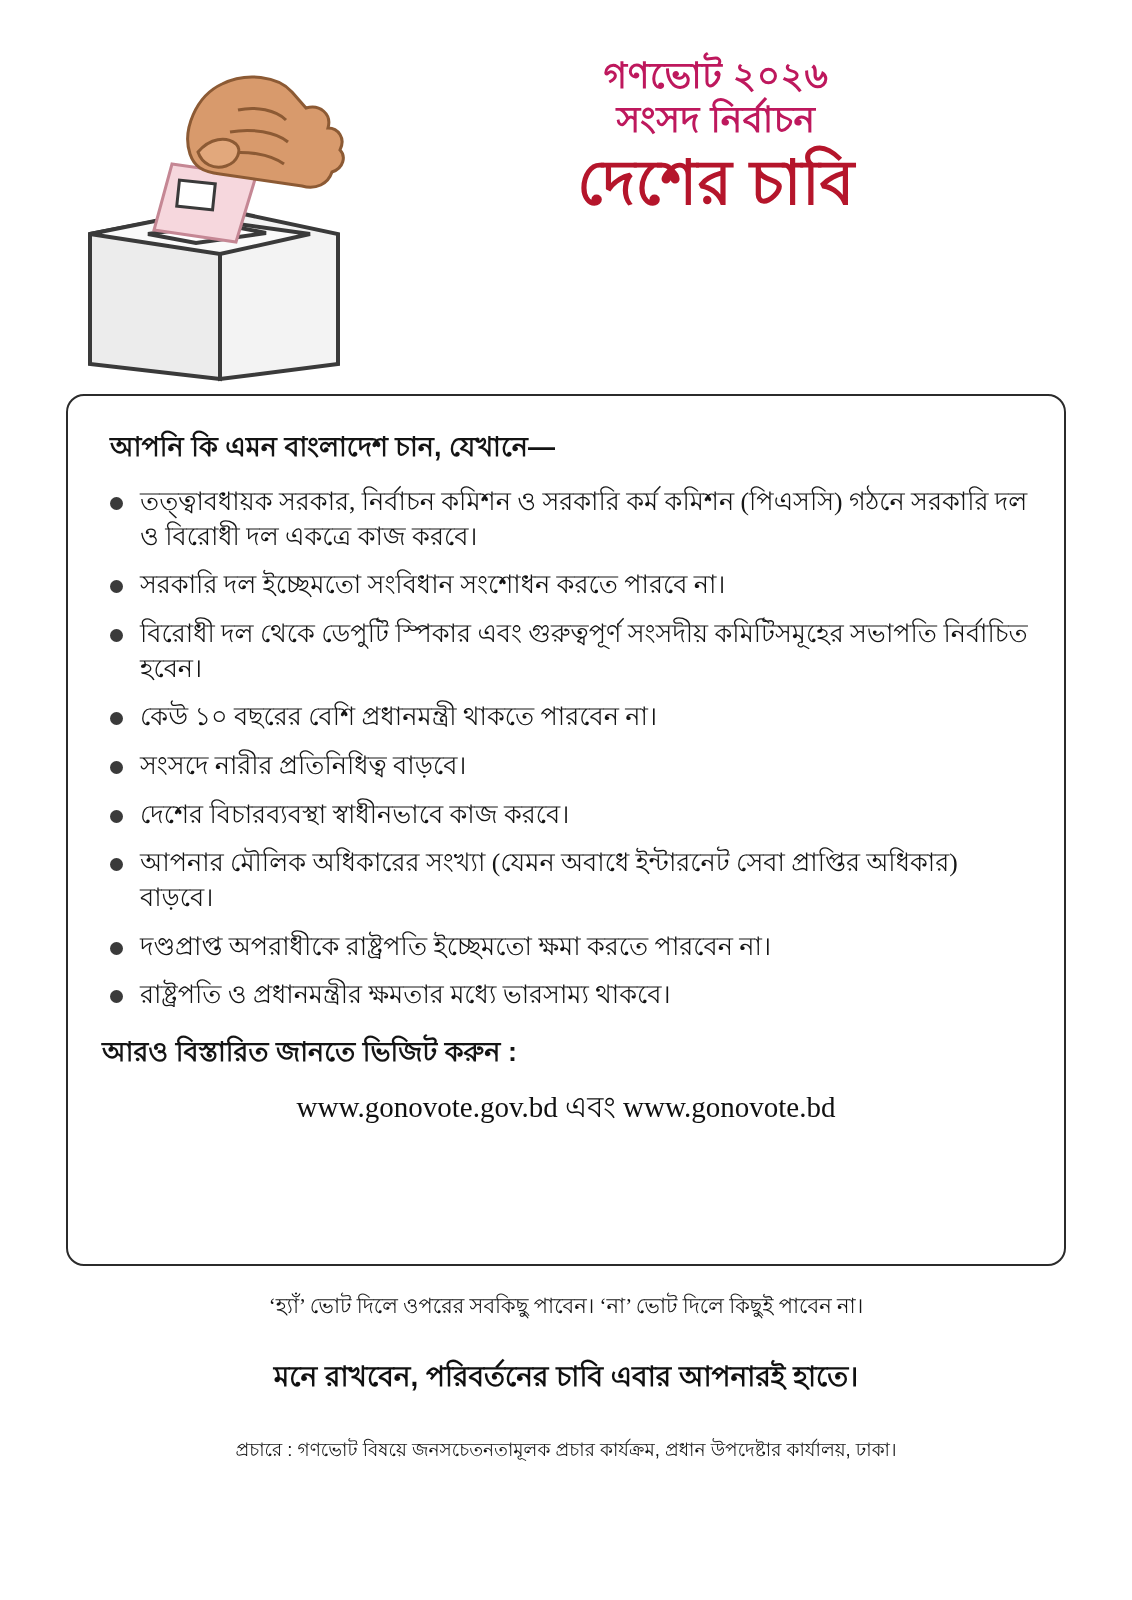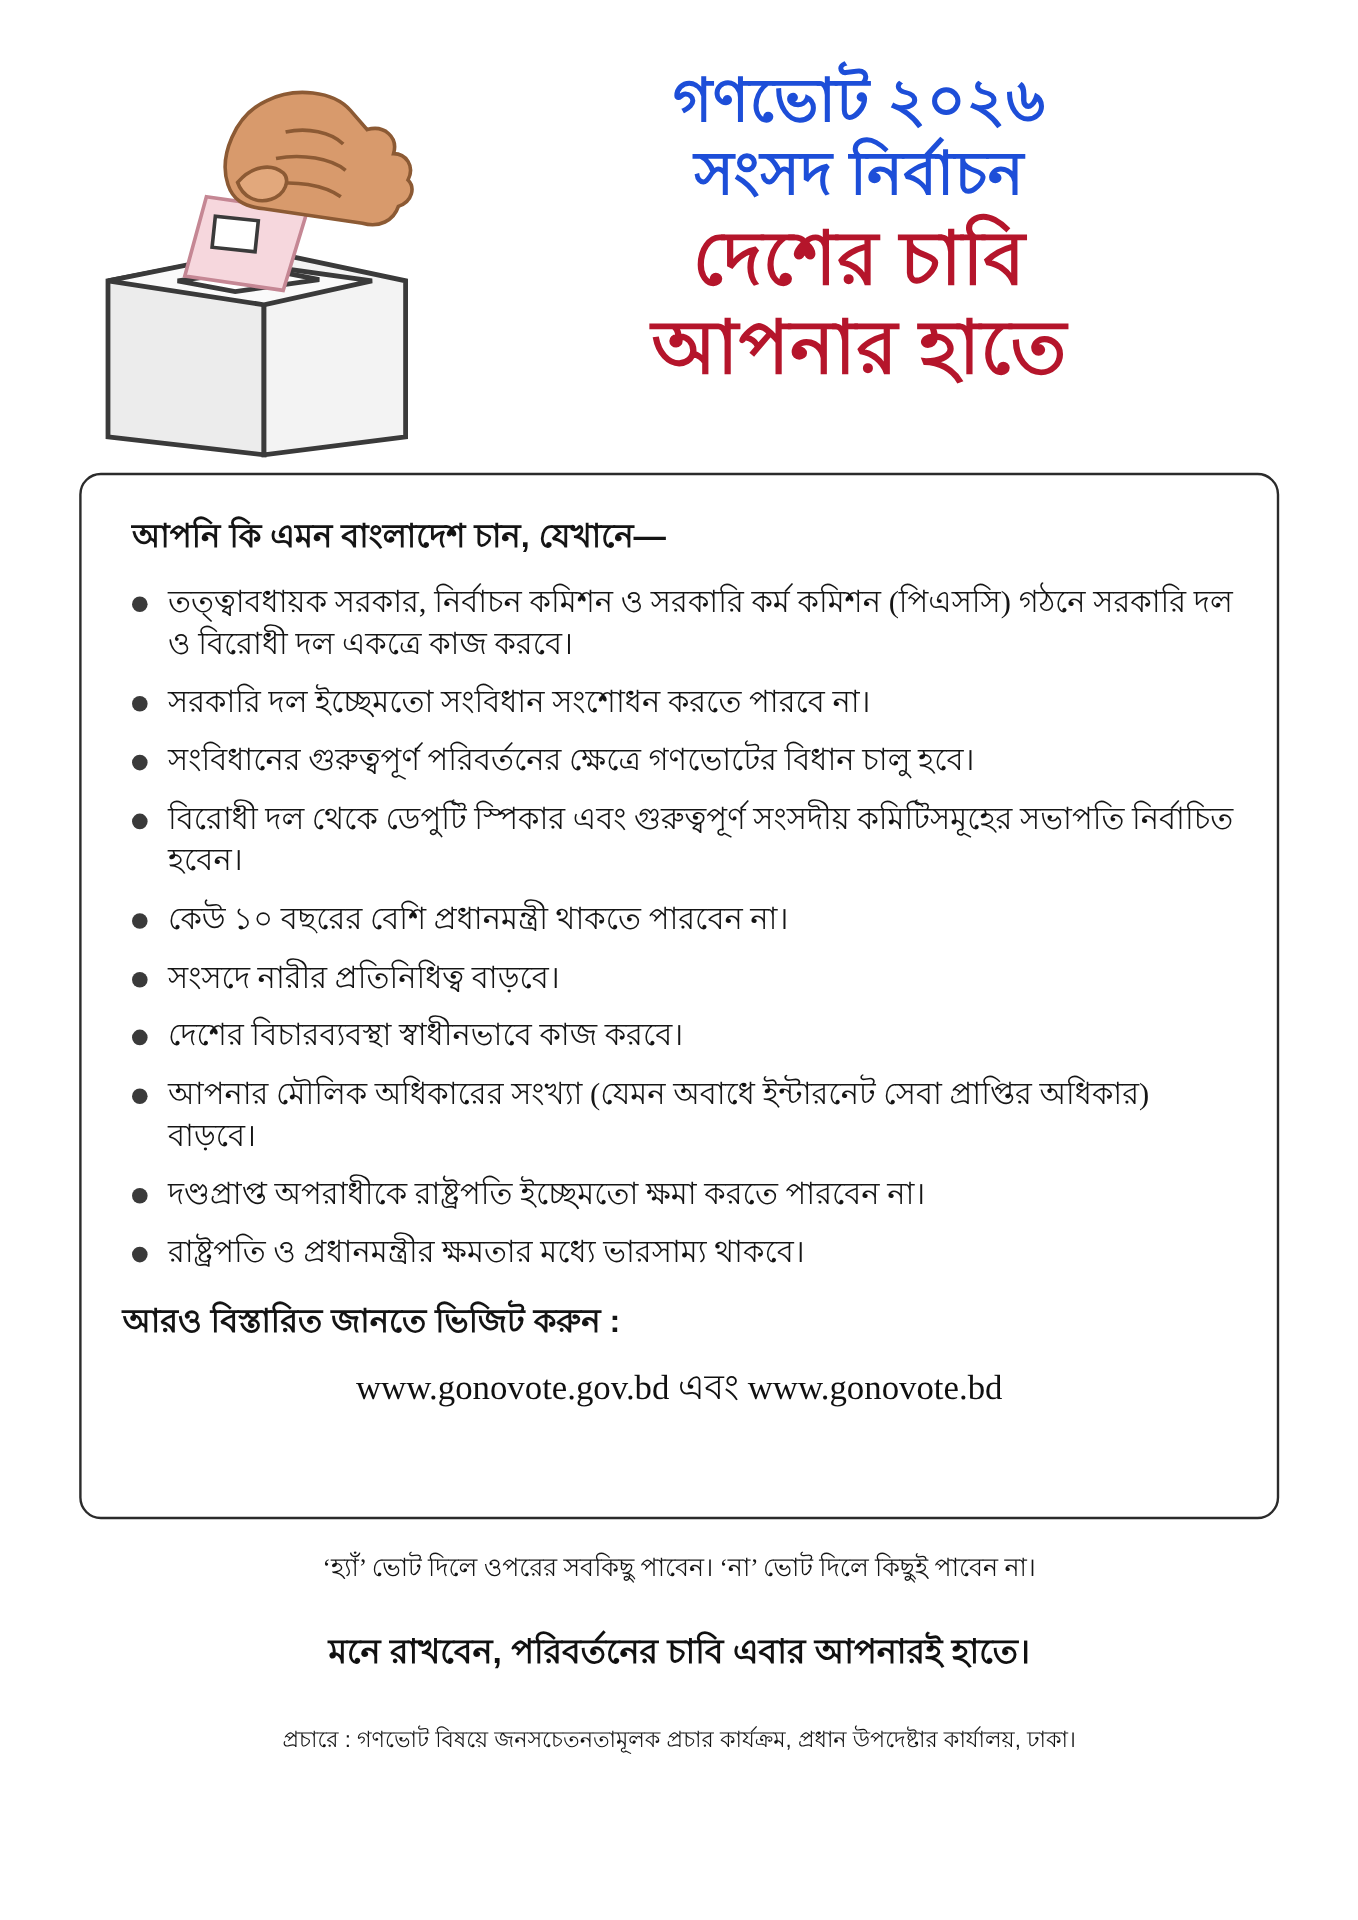--- a/index.html
+++ b/index.html
@@ -33,23 +33,23 @@
   }
   .header-text {
     flex: 1 1 auto;
     text-align: center;
     padding-top: 20px;
     padding-right: 10px;
   }
   .title-line-1, .title-line-2 {
     font-family: "Liberation Sans", "DejaVu Sans", sans-serif;
     font-weight: bold;
-    font-size: 50px;
+    font-size: 36px;
     line-height: 1.22;
-    color: #1d4ed8;
+    color: #be185d;
     letter-spacing: 0.5px;
   }
   .title-line-red-1, .title-line-red-2 {
     font-family: "Liberation Sans", "DejaVu Sans", sans-serif;
     font-weight: bold;
     font-size: 62px;
     line-height: 1.2;
     color: #b5152b;
     letter-spacing: 0.5px;
     margin-top: 4px;
@@ -166,31 +166,29 @@
       <path d="M152 120 C176 116 200 120 214 130" fill="none" stroke="#8c5a34" stroke-width="3"></path>
 
       <path d="M128 118 C140 104 156 102 166 110 C172 116 168 128 156 132 C144 136 132 130 128 118 Z" fill="#e2a87c" stroke="#8c5a34" stroke-width="3"></path>
     </svg>
   </div>
 
   <div class="header-text">
     <div class="title-line-1">গণভোট ২০২৬</div>
     <div class="title-line-2">সংসদ নির্বাচন</div>
     <div class="title-line-red-1">দেশের চাবি</div>
-    <div class="title-line-red-2">আপনার হাতে</div>
   </div>
 </div>
 
 <div class="panel">
   <div class="panel-heading">আপনি কি এমন বাংলাদেশ চান, যেখানে—</div>
 
   <ul class="points">
     <li>তত্ত্বাবধায়ক সরকার, নির্বাচন কমিশন ও সরকারি কর্ম কমিশন (পিএসসি) গঠনে সরকারি দল ও বিরোধী দল একত্রে কাজ করবে।</li>
     <li>সরকারি দল ইচ্ছেমতো সংবিধান সংশোধন করতে পারবে না।</li>
-    <li>সংবিধানের গুরুত্বপূর্ণ পরিবর্তনের ক্ষেত্রে গণভোটের বিধান চালু হবে।</li>
     <li>বিরোধী দল থেকে ডেপুটি স্পিকার এবং গুরুত্বপূর্ণ সংসদীয় কমিটিসমূহের সভাপতি নির্বাচিত হবেন।</li>
     <li>কেউ ১০ বছরের বেশি প্রধানমন্ত্রী থাকতে পারবেন না।</li>
     <li>সংসদে নারীর প্রতিনিধিত্ব বাড়বে।</li>
     <li>দেশের বিচারব্যবস্থা স্বাধীনভাবে কাজ করবে।</li>
     <li>আপনার মৌলিক অধিকারের সংখ্যা (যেমন অবাধে ইন্টারনেট সেবা প্রাপ্তির অধিকার) বাড়বে।</li>
     <li>দণ্ডপ্রাপ্ত অপরাধীকে রাষ্ট্রপতি ইচ্ছেমতো ক্ষমা করতে পারবেন না।</li>
     <li>রাষ্ট্রপতি ও প্রধানমন্ত্রীর ক্ষমতার মধ্যে ভারসাম্য থাকবে।</li>
   </ul>
 
   <div class="visit-line">আরও বিস্তারিত জানতে ভিজিট করুন :</div>

